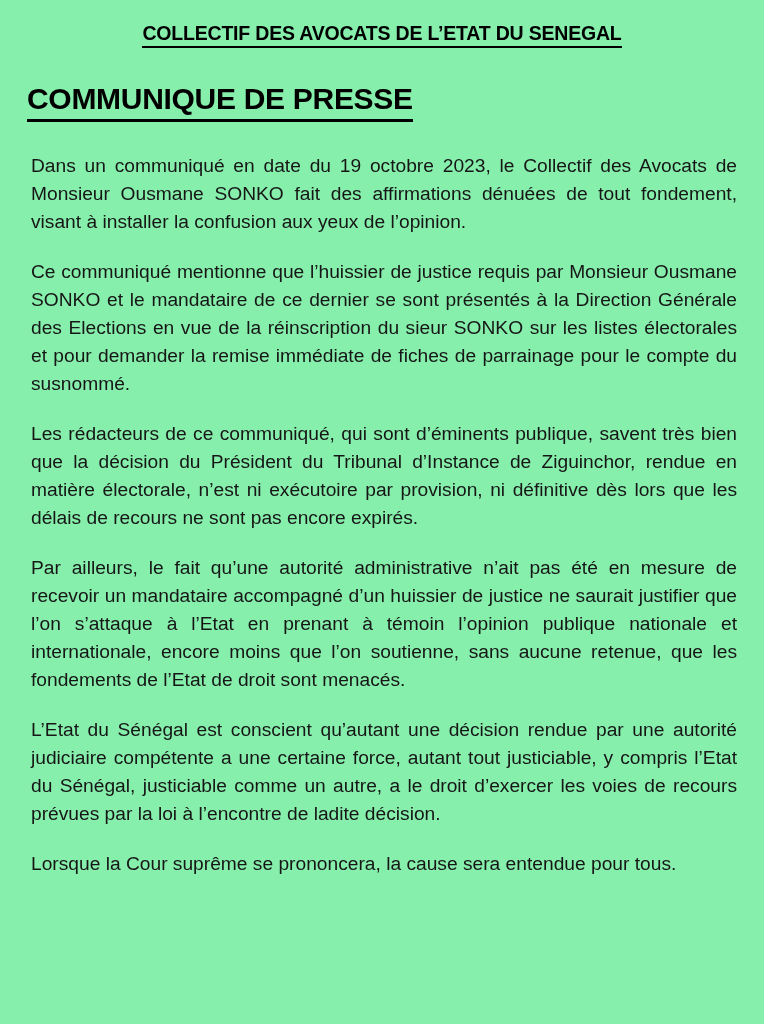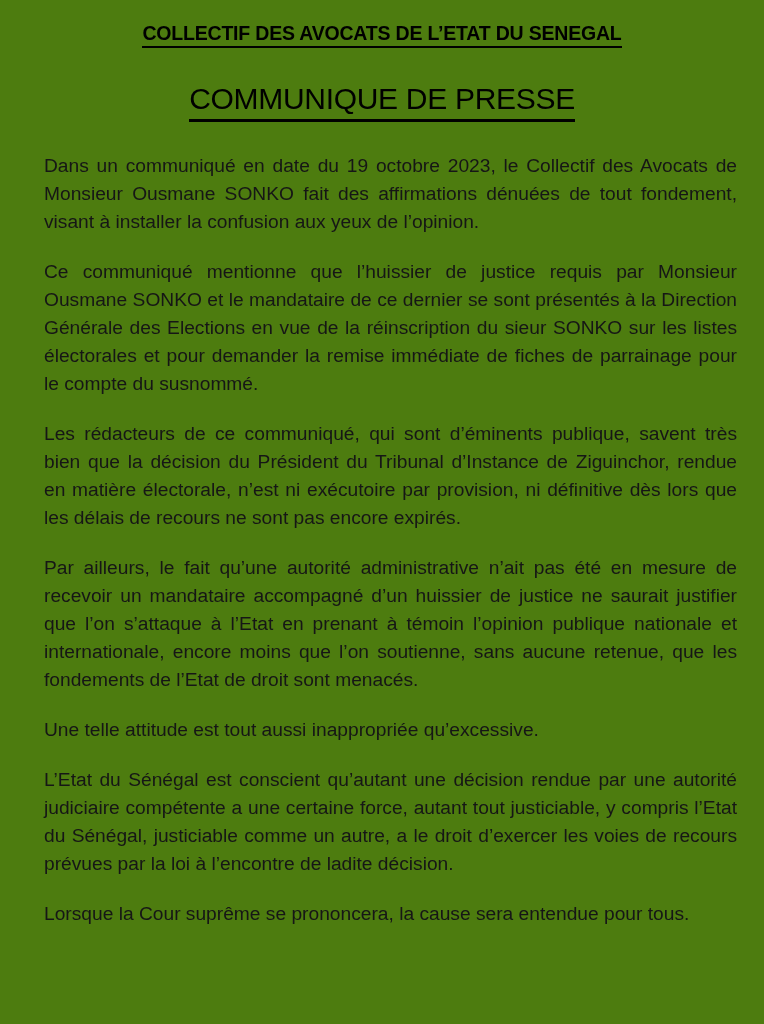--- a/index.html
+++ b/index.html
@@ -14,21 +14,21 @@
     overflow: hidden;
     font-family: "Liberation Sans", "DejaVu Sans", sans-serif;
     color: #0d0d0d;
     -webkit-font-smoothing: antialiased;
   }
 
   .page {
     position: relative;
     width: 764px;
     height: 1024px;
-    background: #4d7c0f;
+    background: #86efac;
     box-sizing: border-box;
     padding: 0 27px;
   }
 
   
   .org-title {
     margin: 0;
     padding-top: 22px;
     text-align: center;
     font-size: 19.5px;
@@ -39,39 +39,39 @@
   }
   .org-title .u {
     display: inline-block;
     border-bottom: 2.4px solid #000000;
     padding-bottom: 2px;
   }
 
   .doc-title {
     margin: 0;
     padding-top: 34px;
-    text-align: center;
+    text-align: left;
     font-size: 30px;
-    font-weight: normal;
+    font-weight: bold;
     letter-spacing: -0.3px;
     line-height: 1.15;
     color: #000000;
   }
   .doc-title .u {
     display: inline-block;
     border-bottom: 3.4px solid #000000;
     padding-bottom: 2px;
   }
 
   
   .body-copy {
     padding-top: 30px;
   }
   .para {
-    margin: 0 0 22px 17px;
+    margin: 0 0 22px 4px;
     font-size: 19.2px;
     line-height: 28px;
     text-align: justify;
     text-justify: inter-word;
     color: #161616;
     hyphens: none;
   }
   .para:last-of-type {
     margin-bottom: 0;
   }
@@ -87,18 +87,17 @@
 
   <h2 class="doc-title">
     <span class="u">COMMUNIQUE DE PRESSE</span>
   </h2>
 
   <div class="body-copy">
     <p class="para">Dans un communiqué en date du 19 octobre 2023, le Collectif des Avocats de Monsieur Ousmane SONKO fait des affirmations dénuées de tout fondement, visant à installer la confusion aux yeux de l’opinion.</p>
     <p class="para">Ce communiqué mentionne que l’huissier de justice requis par Monsieur Ousmane SONKO et le mandataire de ce dernier se sont présentés à la Direction Générale des Elections en vue de la réinscription du sieur SONKO sur les listes électorales et pour demander la remise immédiate de fiches de parrainage pour le compte du susnommé.</p>
     <p class="para">Les rédacteurs de ce communiqué, qui sont d’éminents publique, savent très bien que la décision du Président du Tribunal d’Instance de Ziguinchor, rendue en matière électorale, n’est ni exécutoire par provision, ni définitive dès lors que les délais de recours ne sont pas encore expirés.</p>
     <p class="para">Par ailleurs, le fait qu’une autorité administrative n’ait pas été en mesure de recevoir un mandataire accompagné d’un huissier de justice ne saurait justifier que l’on s’attaque à l’Etat en prenant à témoin l’opinion publique nationale et internationale, encore moins que l’on soutienne, sans aucune retenue, que les fondements de l’Etat de droit sont menacés.</p>
-    <p class="para">Une telle attitude est tout aussi inappropriée qu’excessive.</p>
     <p class="para">L’Etat du Sénégal est conscient qu’autant une décision rendue par une autorité judiciaire compétente a une certaine force, autant tout justiciable, y compris l’Etat du Sénégal, justiciable comme un autre, a le droit d’exercer les voies de recours prévues par la loi à l’encontre de ladite décision.</p>
     <p class="para">Lorsque la Cour suprême se prononcera, la cause sera entendue pour tous.</p>
   </div>
 
 </div>
 
 </body></html>

